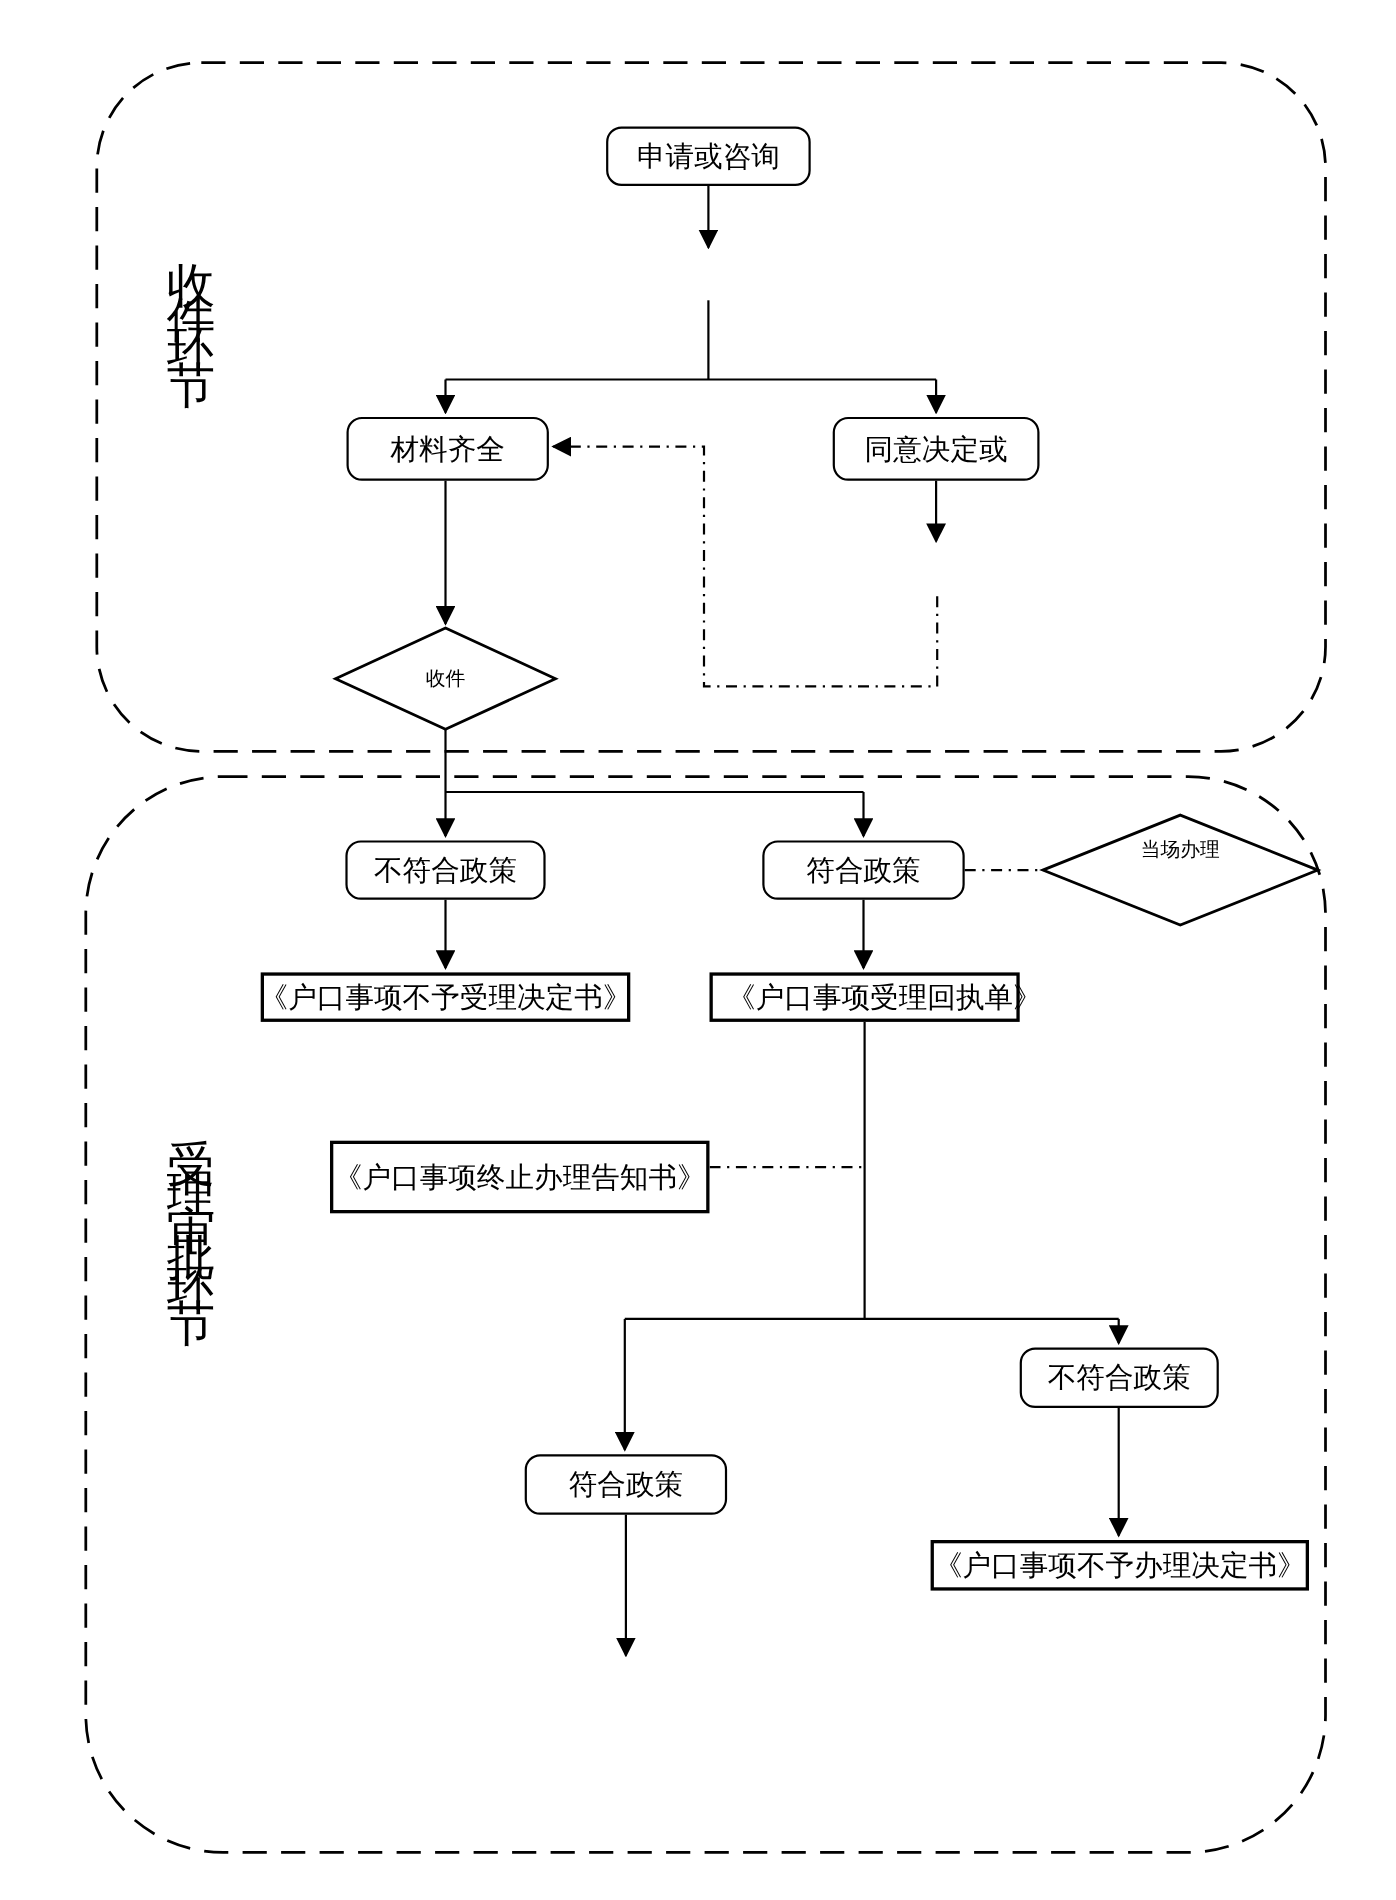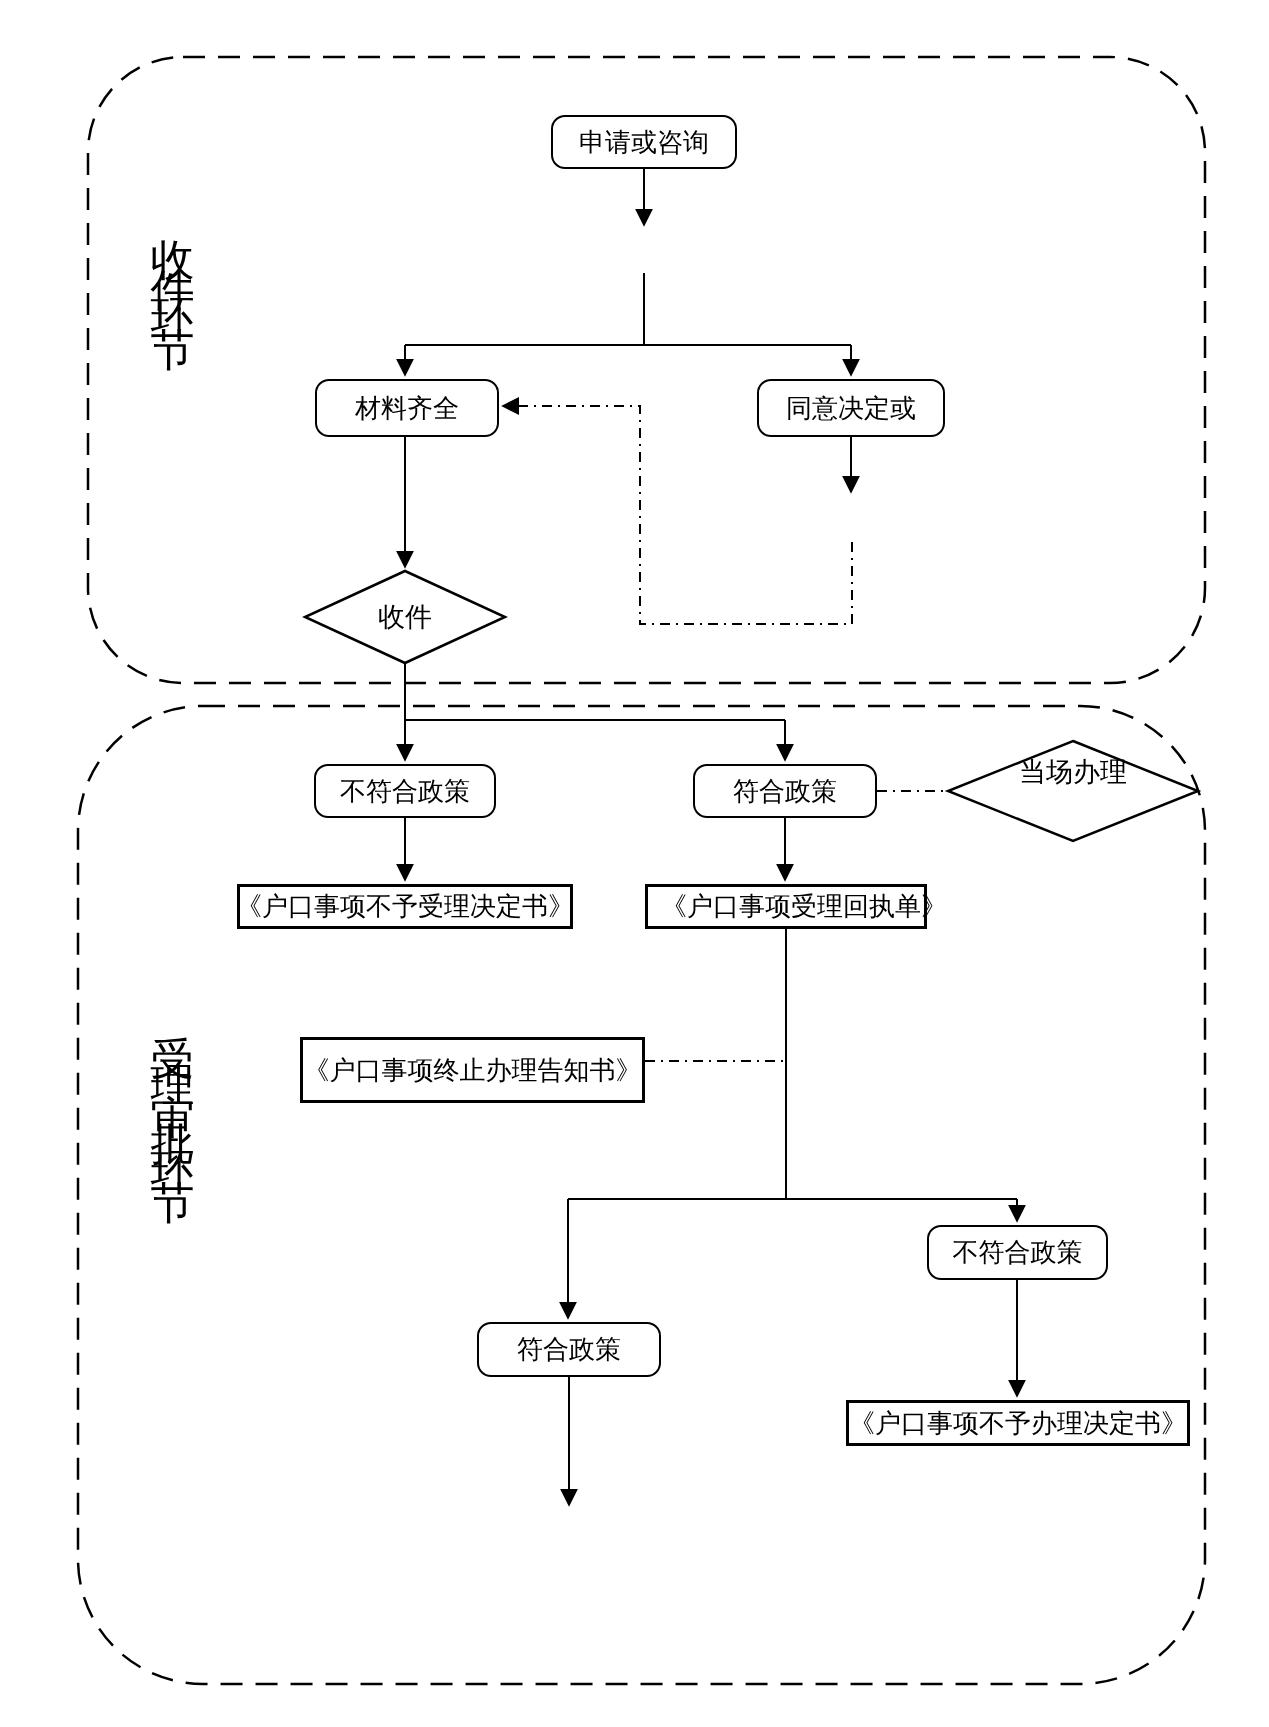--- a/index.html
+++ b/index.html
@@ -5,21 +5,21 @@
   html,body{margin:0;padding:0;background:#ffffff;}
   body{font-family:"Liberation Sans","DejaVu Sans",sans-serif;}
   .canvas{position:relative;width:1269px;height:1727px;background:#ffffff;overflow:hidden;}
   .layer{position:absolute;left:0;top:0;width:1269px;height:1727px;}
   .node{position:absolute;display:flex;align-items:center;justify-content:center;
         background:#ffffff;color:#000000;font-size:26px;text-align:center;
         box-sizing:border-box;white-space:nowrap;}
   .rounded{border:2.5px solid #000000;border-radius:14px;}
   .doc{border:3px solid #000000;border-radius:0;}
   .diamond-label{position:absolute;display:flex;align-items:center;justify-content:center;
-        color:#000000;font-size:27px;text-align:center;background:transparent;}
+        color:#000000;font-size:18px;text-align:center;background:transparent;}
   .stage-label{position:absolute;writing-mode:vertical-rl;text-orientation:upright;
         color:#000000;font-size:44px;letter-spacing:29px;line-height:1.0;}
 </style>
 </head>
 <body>
 
 <div class="canvas">
 
   <svg class="layer" width="1269" height="1727" viewBox="0 0 1269 1727">
     <defs>

